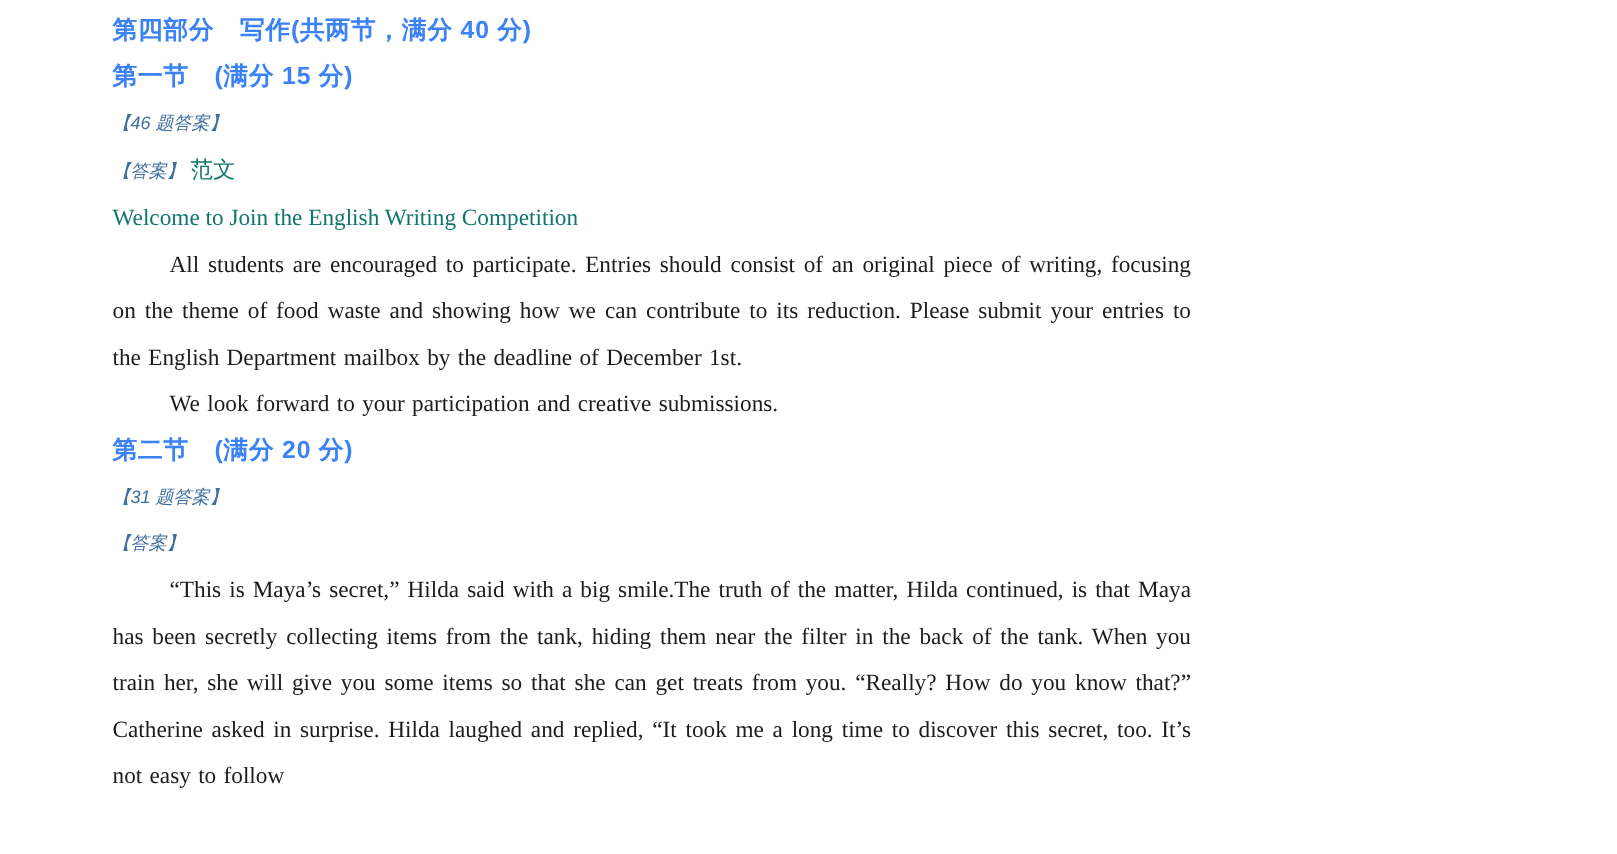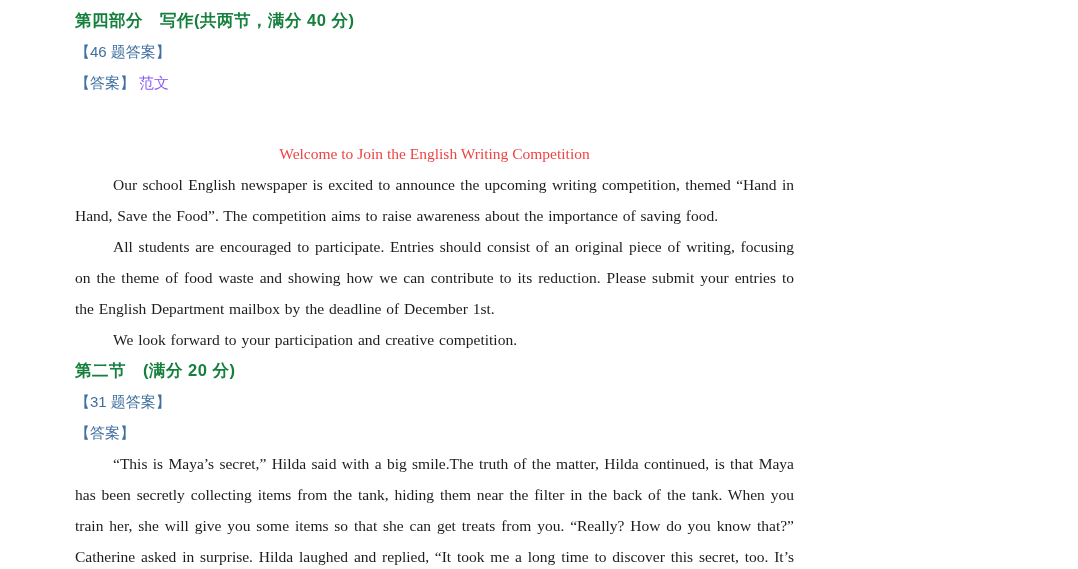--- a/index.html
+++ b/index.html
@@ -17,75 +17,75 @@
     left: 75px;
     top: 5px;
     width: 719px;
   }
   .doc > * { margin: 0; }
   .cn-heading {
     font-family: "Liberation Sans", "DejaVu Sans", sans-serif;
     font-weight: bold;
     font-size: 16.5px;
     line-height: 31px;
-    color: #15803d;
+    color: #3b82f6;
     letter-spacing: 0.5px;
     white-space: pre;
   }
   .answer-tag {
     font-family: "Liberation Sans", "DejaVu Sans", sans-serif;
-    font-size: 15px;
+    font-size: 12px;
     line-height: 31px;
     color: #3f6f9f;
+    font-style: italic;
   }
   .answer-line { line-height: 31px; }
   .answer-note {
     font-family: "Liberation Sans", "DejaVu Sans", sans-serif;
     font-size: 15px;
-    color: #8b5cf6;
+    color: #0f766e;
   }
   .essay-title {
     font-size: 15.5px;
     line-height: 31px;
-    text-align: center;
-    color: #ef4444;
-    margin-top: 40px;
+    text-align: left;
+    color: #0f766e;
   }
   .para {
     font-size: 15.5px;
     line-height: 31px;
     text-align: justify;
     text-indent: 38px;
     color: #1c1c1c;
     word-spacing: 1px;
   }
 </style>
 </head>
 <body>
 
 <div class="page">
   <div class="doc">
 
     <div class="cn-heading">第四部分　写作(共两节，满分 40 分)</div>
 
+    <div class="cn-heading">第一节　(满分 15 分)</div>
 
     <div class="answer-tag">【46 题答案】</div>
 
     <div class="answer-line">
       <span class="answer-tag">【答案】</span>
       <span class="answer-note">范文</span>
     </div>
 
     <div class="essay-title">Welcome to Join the English Writing Competition</div>
 
-    <p class="para">Our school English newspaper is excited to announce the upcoming writing competition, themed “Hand in Hand, Save the Food”. The competition aims to raise awareness about the importance of saving food.</p>
 
     <p class="para">All students are encouraged to participate. Entries should consist of an original piece of writing, focusing on the theme of food waste and showing how we can contribute to its reduction. Please submit your entries to the English Department mailbox by the deadline of December 1st.</p>
 
-    <p class="para">We look forward to your participation and creative competition.</p>
+    <p class="para">We look forward to your participation and creative submissions.</p>
 
     <div class="cn-heading">第二节　(满分 20 分)</div>
 
     <div class="answer-tag">【31 题答案】</div>
 
     <div class="answer-tag">【答案】</div>
 
     <p class="para">“This is Maya’s secret,” Hilda said with a big smile.The truth of the matter, Hilda continued, is that Maya has been secretly collecting items from the tank, hiding them near the filter in the back of the tank. When you train her, she will give you some items so that she can get treats from you. “Really? How do you know that?” Catherine asked in surprise. Hilda laughed and replied, “It took me a long time to discover this secret, too. It’s not easy to follow</p>
 
   </div>

